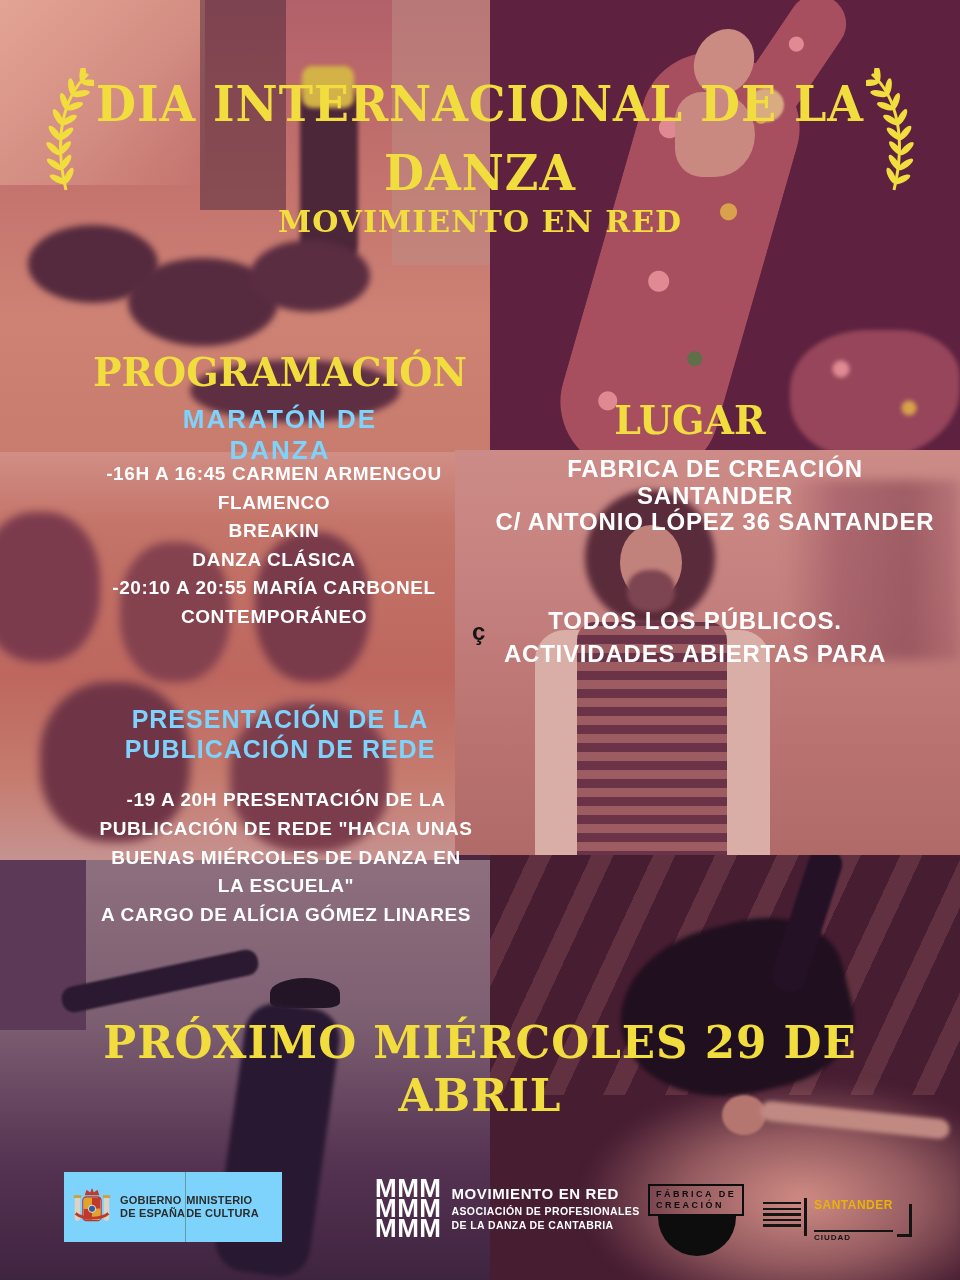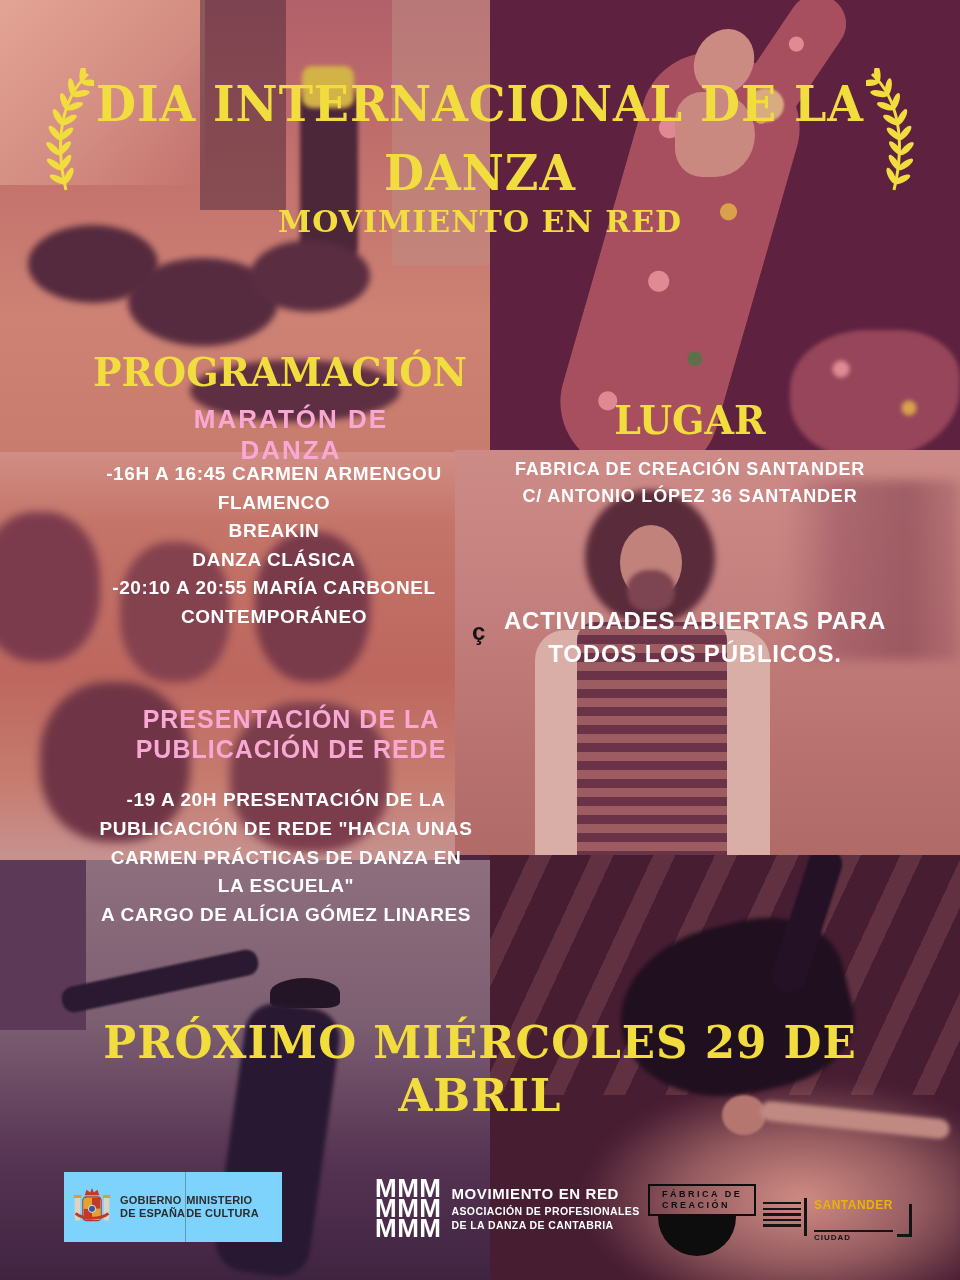--- a/index.html
+++ b/index.html
@@ -4,55 +4,55 @@
 <style>
   html,body{margin:0;padding:0;background:#222;}
   .poster{position:relative;width:960px;height:1280px;overflow:hidden;
     background:#4a2640;font-family:"Liberation Sans",sans-serif;}
   .abs{position:absolute;}
   .sh{position:absolute;display:block;}
   .tile{position:absolute;overflow:hidden;}
   
   .serif{font-family:"DejaVu Serif",serif;font-weight:bold;color:#f2dd3f;}
   .sans{font-family:"Liberation Sans",sans-serif;font-weight:bold;}
-  .yellow{color:#f9a8d4;margin-left:11px;}
+  .yellow{color:#7dd3fc;}
   .white{color:#ffffff;}
   .center{text-align:center;}
   .title{left:0;width:960px;top:70px;font-size:49px;line-height:69px;
     letter-spacing:1px;transform:scaleX(.94);transform-origin:50% 0;z-index:6;}
   .subtitle{left:0;width:960px;top:204px;font-size:30px;letter-spacing:1px;z-index:6;}
   .h-programacion{left:0;width:560px;top:348px;font-size:40px;transform:scaleX(.95);z-index:6;}
   .h-maraton{left:0;width:560px;top:404px;font-size:26px;line-height:31px;letter-spacing:2px;z-index:6;}
   .schedule{left:0;width:548px;top:460px;font-size:19px;line-height:28.6px;
     letter-spacing:.6px;z-index:6;}
   .h-present{left:0;width:560px;top:704px;font-size:25px;line-height:30px;letter-spacing:1px;z-index:6;}
   .present-body{left:0;width:572px;top:786px;font-size:19px;line-height:28.8px;
     letter-spacing:.6px;z-index:6;}
   .h-lugar{left:490px;width:400px;top:396px;font-size:40px;transform:scaleX(.95);z-index:6;}
-  .address{left:470px;width:440px;top:456px;font-size:18px;line-height:26.5px;
+  .address{left:495px;width:440px;top:456px;font-size:24px;line-height:26.5px;
     letter-spacing:.8px;z-index:6;}
   .actividades{left:475px;width:440px;top:605px;font-size:24px;line-height:32.5px;
     letter-spacing:.8px;z-index:6;}
   .stray{left:472px;top:618px;font-size:24px;color:#141414;z-index:6;font-weight:bold;}
   .date-banner{left:0;width:960px;top:1016px;font-size:45px;letter-spacing:1px;
     transform:scaleX(.97);z-index:6;}
   
   .gov{left:64px;top:1172px;width:218px;height:70px;background:#7dd3fc;
     display:flex;align-items:center;z-index:7;}
   .gov .cell{display:flex;align-items:center;height:100%;}
   .gov .cell.right{border-left:1px solid rgba(60,50,0,.35);padding-left:0;width:92px;}
   .gov .txt2{font-size:11px;line-height:13px;font-weight:bold;color:#2c2c2c;letter-spacing:.2px;}
   .gov svg{margin:0 8px 0 8px;}
   .mmm{left:375px;top:1178px;display:flex;align-items:center;z-index:7;color:#fff;}
   .mmm .ms{font-weight:bold;font-size:26px;line-height:20px;letter-spacing:.5px;}
   .mmm .names{margin-left:10px;}
   .mmm .n1{font-size:15px;font-weight:bold;letter-spacing:.6px;line-height:20px;}
   .mmm .n2{font-size:10.5px;font-weight:bold;letter-spacing:.4px;line-height:14px;}
   .fabrica{left:648px;top:1184px;z-index:7;}
-  .fabrica .box{border:2px solid #0d0d0d;padding:3px 12px;display:inline-block;}
+  .fabrica .box{border:2px solid #0d0d0d;padding:3px 6px;display:inline-block;}
   .fabrica .bx{font-size:9px;font-weight:bold;letter-spacing:2.5px;color:#0d0d0d;line-height:11px;}
   .fabrica .bowl{width:78px;height:40px;background:#0d0d0d;
     border-radius:0 0 78px 78px;margin:0 0 0 10px;}
   .santander{left:763px;top:1198px;display:flex;align-items:flex-start;z-index:7;}
   .santander .lines{width:38px;height:26px;margin-top:4px;
     background:repeating-linear-gradient(180deg,#141414 0 2.4px,transparent 2.4px 5.6px);}
   .santander .vbar{width:3px;height:38px;background:#141414;margin:0 7px 0 3px;}
   .santander .stx{position:relative;}
   .santander .sname{font-size:12px;font-weight:bold;color:#eab308;letter-spacing:.5px;
     border-bottom:2.5px solid #141414;padding-bottom:18px;}
@@ -209,37 +209,37 @@
   </div>
 
   <div class="abs sans yellow center h-present">
     <div>PRESENTACIÓN DE LA</div>
     <div>PUBLICACIÓN DE REDE</div>
   </div>
 
   <div class="abs sans white center present-body">
     <div>-19 A 20H  PRESENTACIÓN DE LA</div>
     <div>PUBLICACIÓN DE REDE "HACIA UNAS</div>
-    <div>CARMEN PRÁCTICAS DE DANZA EN</div>
+    <div>BUENAS MIÉRCOLES DE DANZA EN</div>
     <div>LA ESCUELA"</div>
     <div>A CARGO DE ALÍCIA GÓMEZ LINARES</div>
   </div>
 
   <div class="abs serif center h-lugar">LUGAR</div>
 
   <div class="abs sans white center address">
     <div>FABRICA DE CREACIÓN SANTANDER</div>
     <div>C/ ANTONIO LÓPEZ 36 SANTANDER</div>
   </div>
 
   <div class="abs sans stray">ç</div>
 
   <div class="abs sans white center actividades">
+    <div>TODOS LOS PÚBLICOS.</div>
     <div>ACTIVIDADES ABIERTAS PARA</div>
-    <div>TODOS LOS PÚBLICOS.</div>
   </div>
 
   <div class="abs serif center date-banner">PRÓXIMO MIÉRCOLES 29 DE ABRIL</div>
 
   <div class="abs gov">
     <div class="cell">
       <svg viewBox="0 0 44 46" width="40" height="42">
         <rect x="3" y="12" width="6" height="26" rx="2" fill="#ddd3c4"></rect>
         <rect x="35" y="12" width="6" height="26" rx="2" fill="#ddd3c4"></rect>
         <rect x="2" y="10" width="8" height="3" fill="#c8a23a"></rect>

